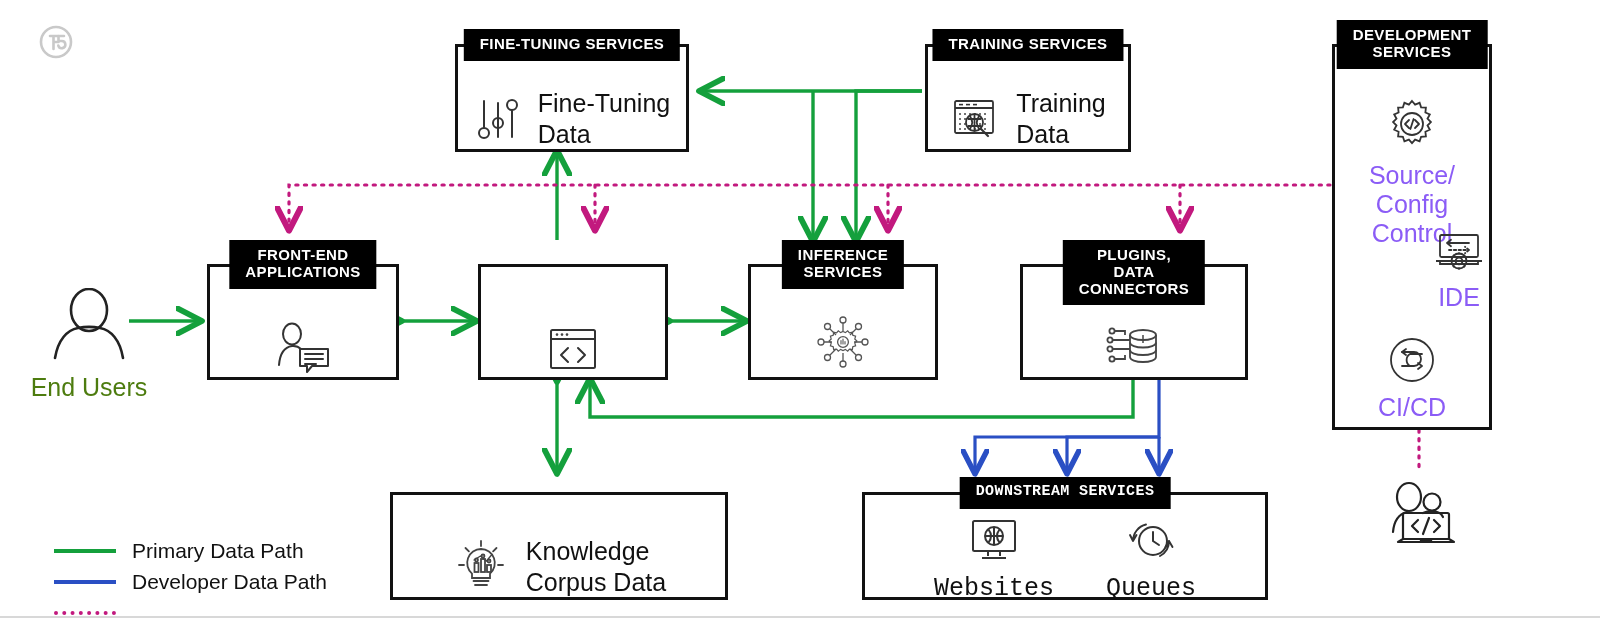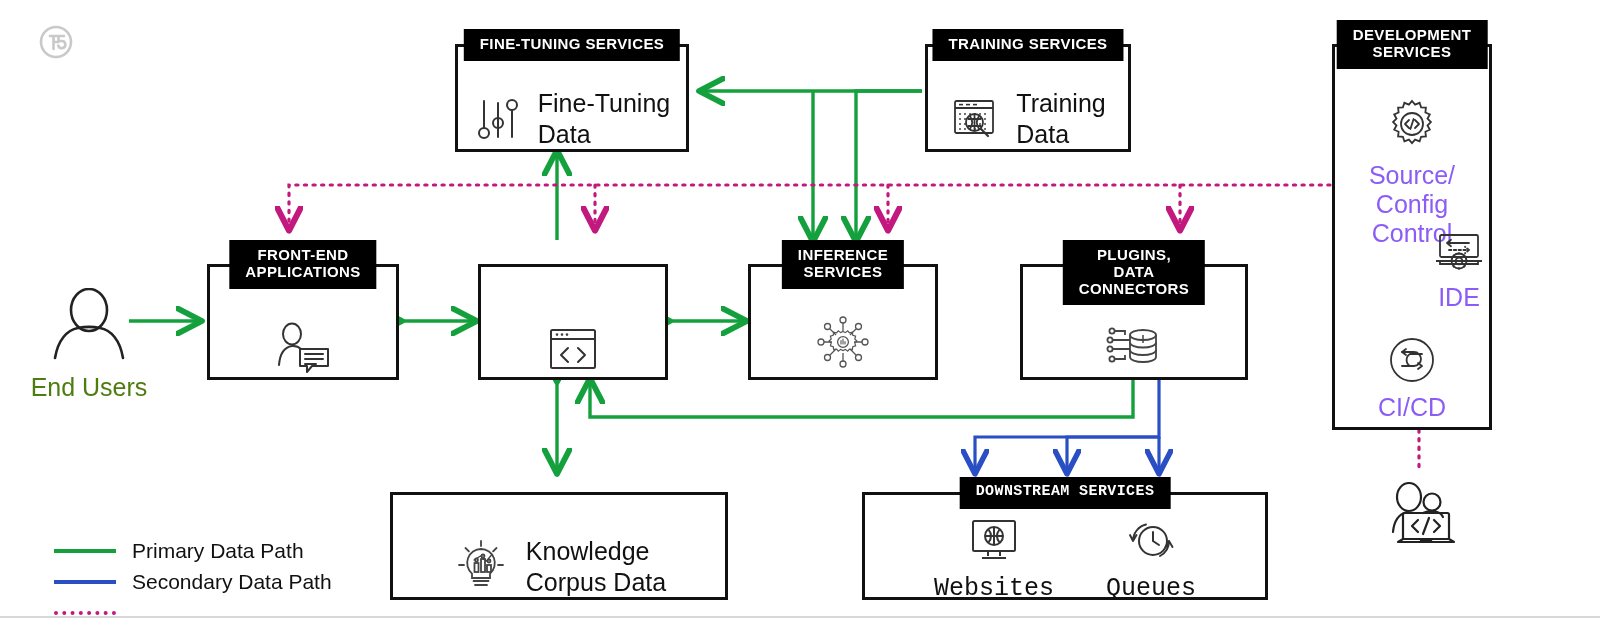--- a/index.html
+++ b/index.html
@@ -492,21 +492,21 @@
     </span>
   </div>
 
   <div id="legend">
     <div class="legend-row">
       <span class="legend-swatch" style="border-top:4px solid #14a03c;"></span>
       <span class="legend-text">Primary Data Path</span>
     </div>
     <div class="legend-row">
       <span class="legend-swatch" style="border-top:4px solid #2a4fc4;"></span>
-      <span class="legend-text">Secondary Data Path</span>
+      <span class="legend-text">Developer Data Path</span>
     </div>
     <div class="legend-row">
       <span class="legend-swatch" style="border-top:4px dotted #c2197e;"></span>
     </div>
   </div>
 
   <div id="bottom-rule"></div>
 
 </div>
 

